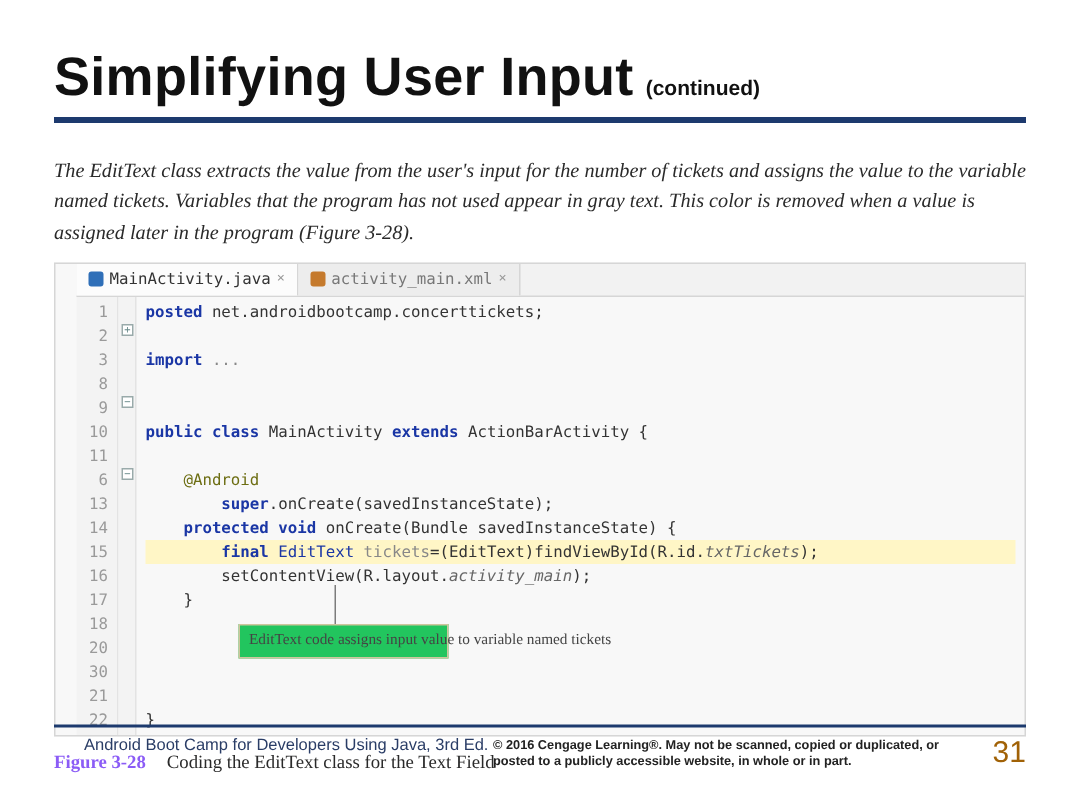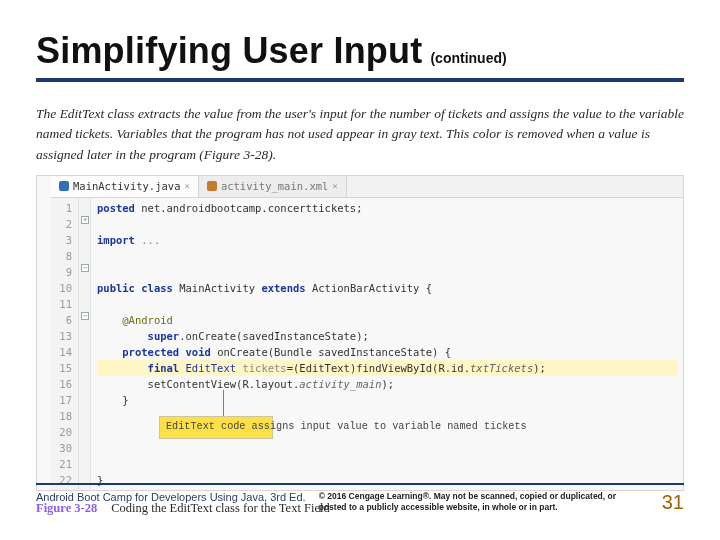--- a/index.html
+++ b/index.html
@@ -27,29 +27,29 @@
   .marker-fold { position: absolute; left: 2px; width: 8px; height: 8px; border: 1px solid #9aa; background: #fff; font-size: 7px; line-height: 6px; text-align: center; color: #688; }
   .code { flex: 1; padding: 2px 6px; line-height: 16px; white-space: nowrap; position: relative; }
   .code-line { height: 16px; }
   .kw { color: #1a36a5; font-weight: 700; }
   .ann { color: #6d6e13; }
   .type { color: #1a36a5; }
   .str-ital { font-style: italic; color: #666; }
   .gray { color: #888; }
   .hl { background: #fff6c6; }
   .callout-line { position: absolute; width: 1px; background: #7c7c7c; }
-  .callout-box { position: absolute; border: 1px solid #cfc59d; background: #fde047; font-family: Liberation Mono, monospace; font-size: 10.2px; color: #444; padding: 4px 6px; line-height: 1.25; width: 114px; }
+  .callout-box { position: absolute; border: 1px solid #cfc59d; background: #22c55e; font-family: Liberation Serif, serif; font-size: 10.2px; color: #444; padding: 4px 6px; line-height: 1.25; width: 140px; }
 
   .figcap { margin-top: 10px; font-family: Georgia, serif; font-size: 12.5px; color: #2a2a2a; }
   .figcap .fignum { font-weight: 700; color: #8b5cf6; margin-right: 14px; }
 
   .footer { position: absolute; left: 36px; right: 36px; bottom: 26px; }
   .footer-rule { height: 2px; background: #1d3a6e; margin-bottom: 6px; }
   .footer-row { display: flex; align-items: flex-start; justify-content: space-between; font-size: 10px; color: #333; }
-  .foot-left { color: #2a3d66; font-size: 11px; }
+  .foot-left { color: #2a3d66; font-size: 11px; margin-left: 20px; }
   .foot-copy { font-size: 8.5px; max-width: 320px; line-height: 1.25; color: #222; font-weight: bold; }
   .pagenum { font-size: 20px; color: #a16207; margin-left: 10px; white-space: nowrap; }
 </style>
 </head>
 <body>
 
 <div class="slide">
 
   <div class="title-row">
     <div class="title">Simplifying User Input</div>

